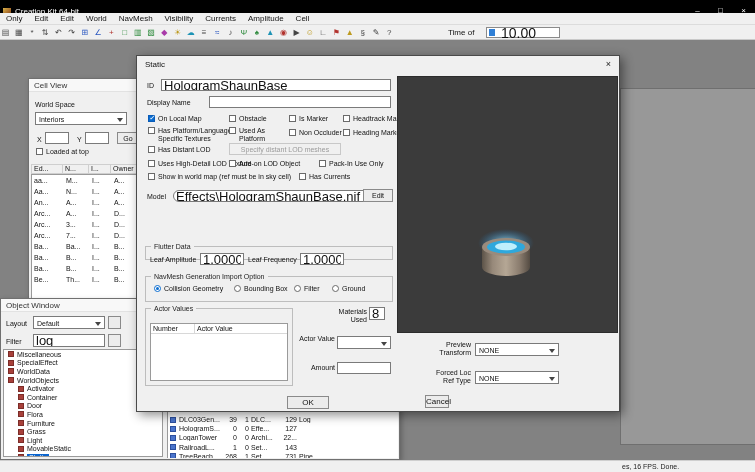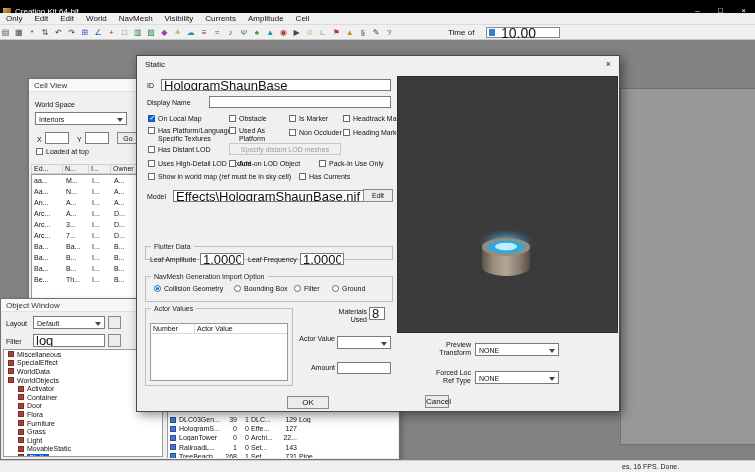--- a/index.html
+++ b/index.html
@@ -433,21 +433,21 @@
     <span class="cbx" style="left:11px;top:117px">
         <i class="box"></i>
         <em class="cl">Show in world map (ref must be in sky cell)</em>
       </span>
     <span class="cbx" style="left:162px;top:117px">
         <i class="box"></i>
         <em class="cl">Has Currents</em>
       </span>
 
     <span class="dl" style="left:10px;top:137px">Model</span>
-    <input class="tf" style="left: 36px; top: 134px; width: 218px;" value="Effects\HologramShaunBase.nif">
+    <input class="tf" style="left: 36px; top: 134px; width: 218px; border-radius: 6px;" value="Effects\HologramShaunBase.nif">
     <button class="pbtn" style="left:226px;top:133px;width:30px;height:13px">Edit</button>
 
 
     <div class="grp" style="left:8px;top:190px;width:248px;height:14px">
       <span class="gt">Flutter Data</span>
       <span class="dl" style="left:4px;top:9px">Leaf Amplitude</span>
       <input class="tf" style="left: 54px; top: 6px; width: 44px;" value="1.0000">
       <span class="dl" style="left:102px;top:9px">Leaf Frequency</span>
       <input class="tf" style="left: 154px; top: 6px; width: 44px;" value="1.0000">
     </div>

